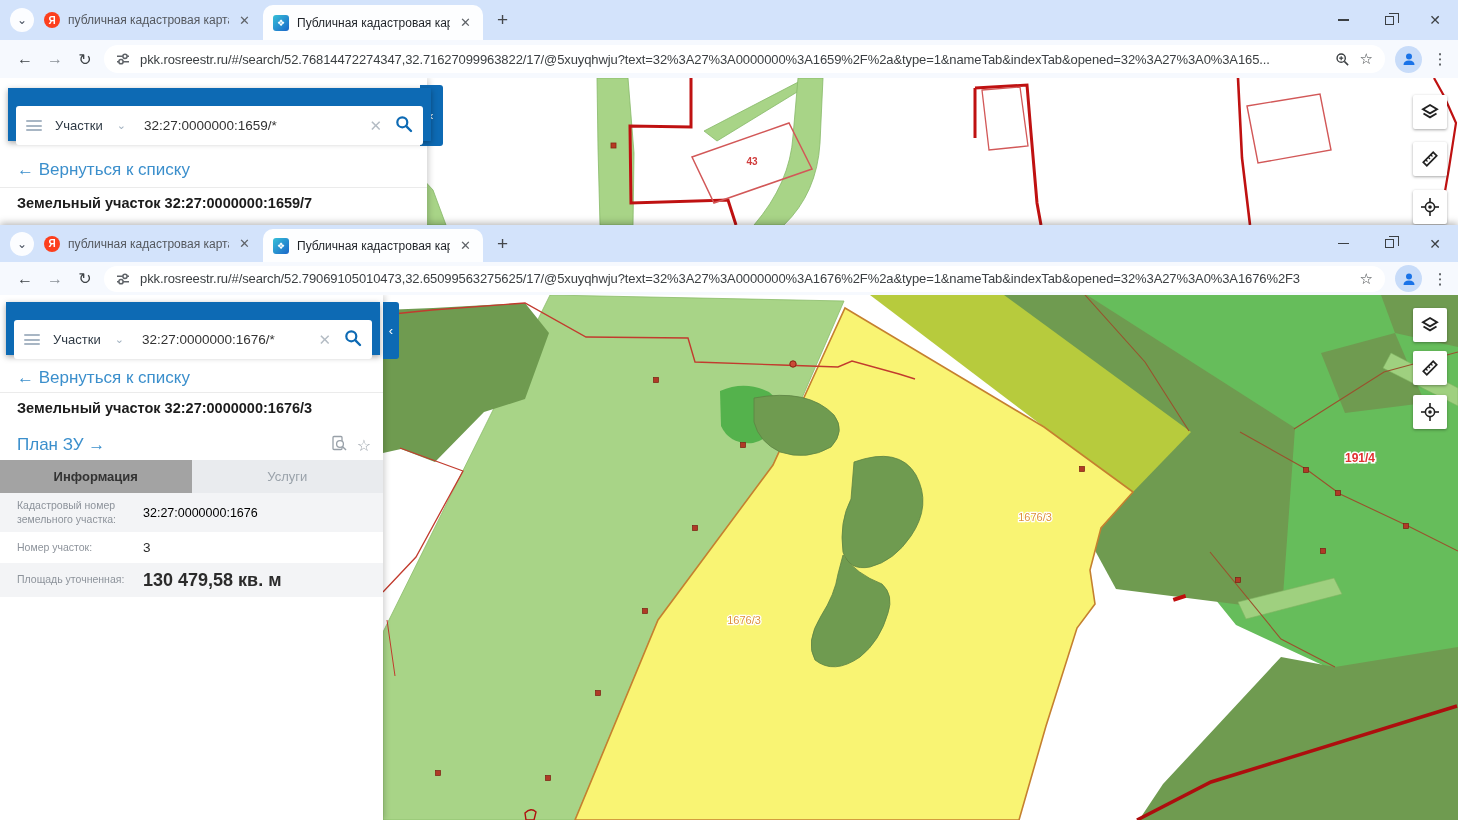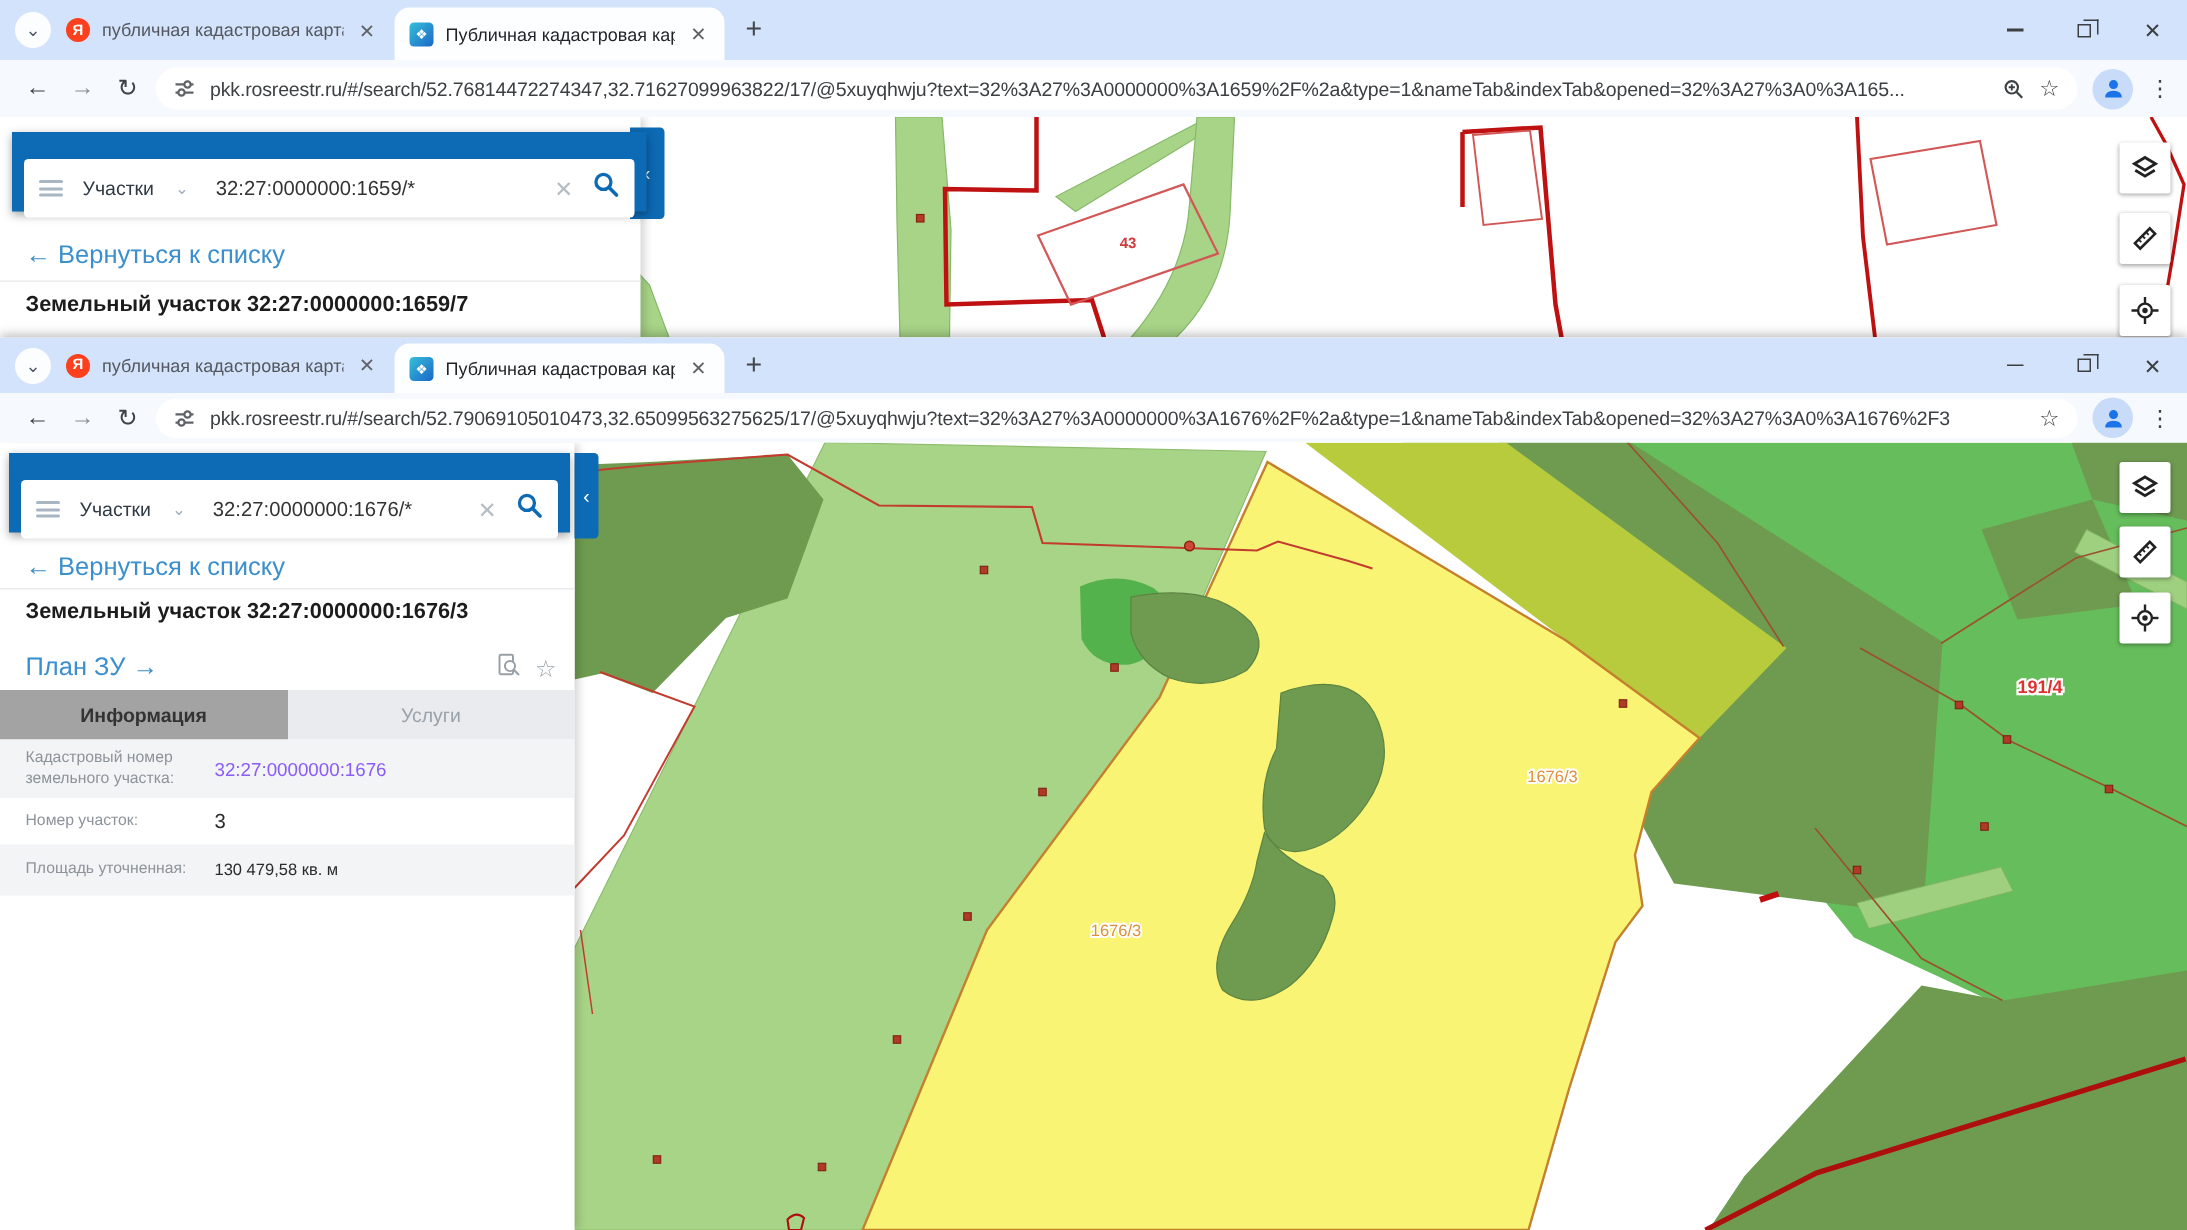--- a/index.html
+++ b/index.html
@@ -84,22 +84,22 @@
 
   .ptabs { position:absolute; left:0; right:0; top:165px; height:33px; display:flex; }
   .ptab { flex:1; display:flex; align-items:center; justify-content:center; font-size:13px; cursor:pointer; }
   .ptab-on { background:#a3a3a3; color:#333; font-weight:bold; }
   .ptab-off { background:#e9ebee; color:#9aa2aa; }
   .info-rows { position:absolute; left:0; right:0; top:198px; }
   .irow { display:flex; align-items:center; padding-left:17px; }
   .irow-alt { background:#f3f4f6; }
   .ilabel { width:126px; font-size:10.5px; color:#8d939b; line-height:1.3; padding-right:8px; }
   .ival { font-size:13.5px; color:#2b2b2b; }
-  .ival-link { font-size:12.5px; color:#8b5cf6; cursor:pointer; }
-  .ival-bold { font-weight:normal; font-size:11px; }
+  .ival-link { font-size:12.5px; color:#000000; cursor:pointer; }
+  .ival-bold { font-weight:bold; font-size:18px; }
 
   
   .map-btn { position:absolute; right:11px; width:34px; height:34px; background:#fff; border-radius:2px;
     box-shadow:0 1px 3px rgba(0,0,0,.35); display:flex; align-items:center; justify-content:center; cursor:pointer; z-index:4; }
 </style>
 </head>
 <body>
 
 <div id="stage">
 

